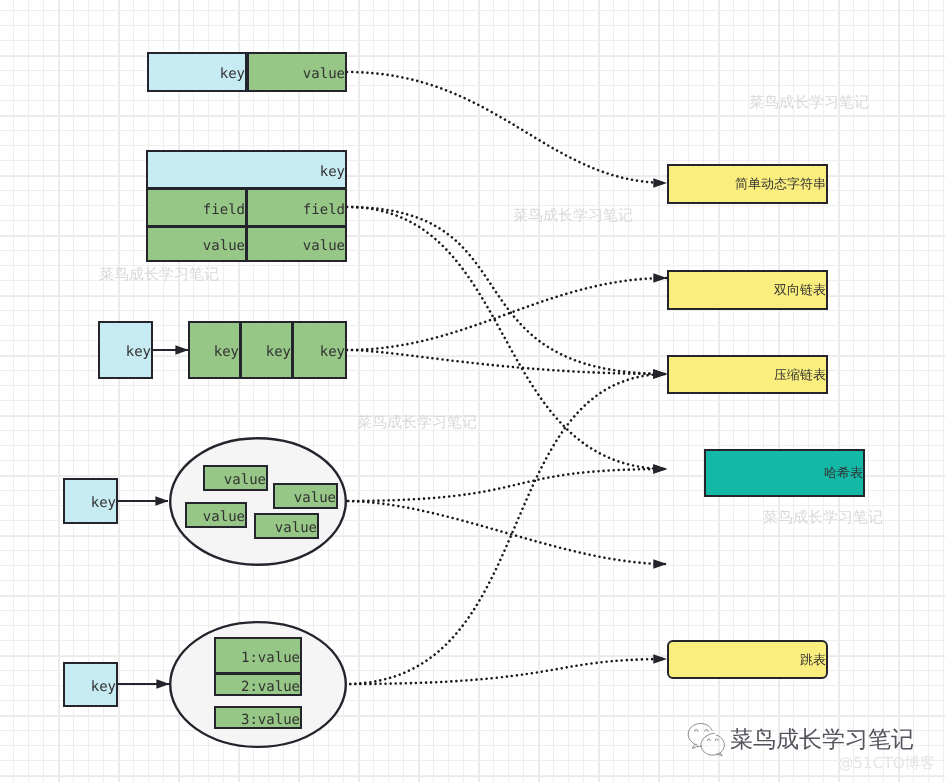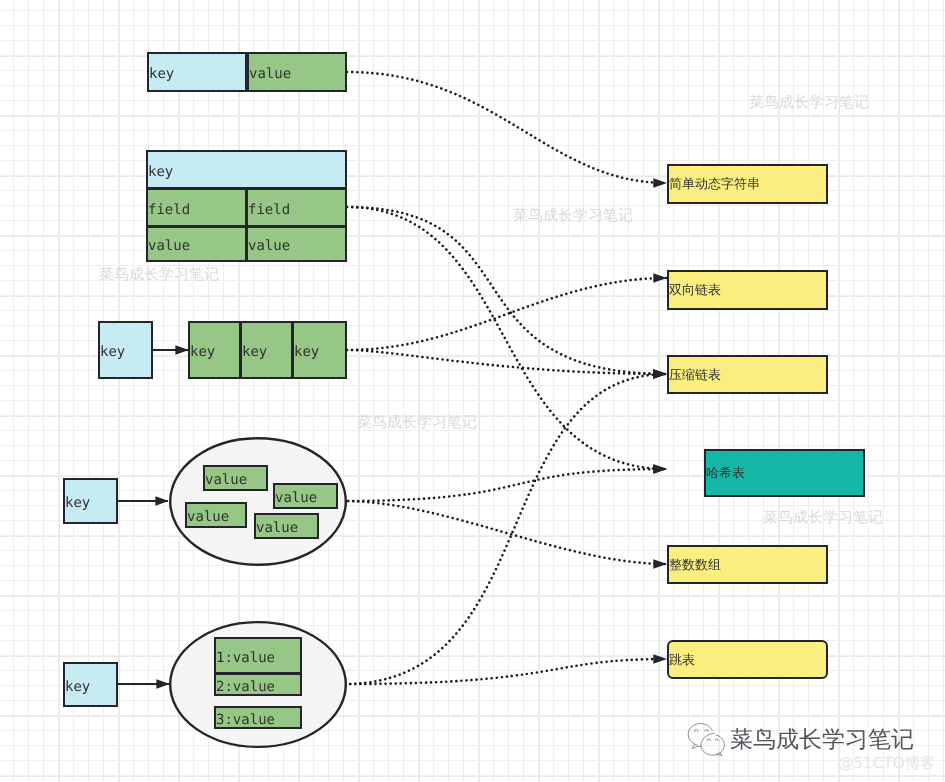--- a/index.html
+++ b/index.html
@@ -12,21 +12,21 @@
     background-image:
       linear-gradient(to right,#eeeeee 1px,transparent 1px),
       linear-gradient(to bottom,#eeeeee 1px,transparent 1px),
       linear-gradient(to right,#e9e9e9 2px,transparent 2px),
       linear-gradient(to bottom,#e9e9e9 2px,transparent 2px);
     background-size:15px 15px,15px 15px,60px 60px,60px 60px;
     background-position:-2px -5px,-2px -5px,-2px -5px,-2px -5px;
   }
   svg.layer{position:absolute;left:0;top:0;width:945px;height:782px;overflow:visible;}
   .node{position:absolute;box-sizing:border-box;border:2px solid #23242c;
-        display:flex;align-items:center;justify-content:flex-start;}
+        display:flex;align-items:center;justify-content:flex-end;}
   .mono{font-family:"DejaVu Sans Mono",monospace;font-size:14px;color:#323232;letter-spacing:0px;
         line-height:1;position:relative;top:2px;}
   .cjk{font-family:"DejaVu Sans",sans-serif;font-size:13px;color:#333333;
        line-height:1;position:relative;top:0.5px;}
   .wm{position:absolute;color:#d8d8d8;font-size:15px;white-space:nowrap;
       font-family:"DejaVu Sans",sans-serif;line-height:1;}
 </style>
 </head>
 <body>
 
@@ -142,23 +142,20 @@
   </div>
   <div class="node" style="left:667px;top:270px;width:161px;height:40px;background:#faee7e;">
     <span class="cjk">双向链表</span>
   </div>
   <div class="node" style="left:667px;top:355px;width:161px;height:39px;background:#faee7e;">
     <span class="cjk">压缩链表</span>
   </div>
   <div class="node" style="left:704px;top:449px;width:161px;height:48px;background:#14b8a6;">
     <span class="cjk">哈希表</span>
   </div>
-  <div class="node" style="left:667px;top:545px;width:161px;height:39px;background:#faee7e;">
-    <span class="cjk">整数数组</span>
-  </div>
   <div class="node" style="left:667px;top:640px;width:161px;height:39px;background:#faee7e;border-radius:6px;">
     <span class="cjk">跳表</span>
   </div>
 
   <svg class="layer" viewBox="0 0 945 782">
     <g fill="none" stroke="#6b6b75" stroke-width="0.75" stroke-linecap="round" stroke-linejoin="round">
 
       <path d="M697.3,745.0 A12.5,11.0 0 1 1 712.3,730.5"></path>
       <path d="M694.8,744.3 L692.1,748.5 L697.0,746.6 L701.5,746.2"></path>
 

